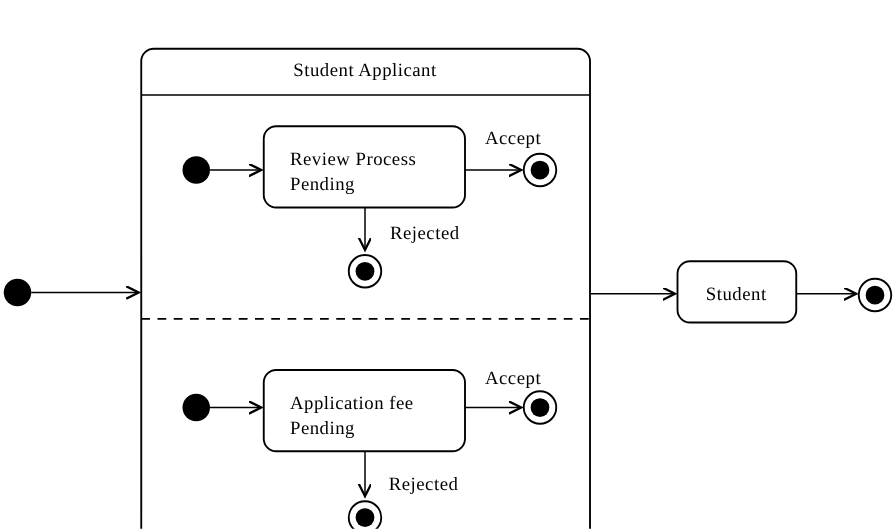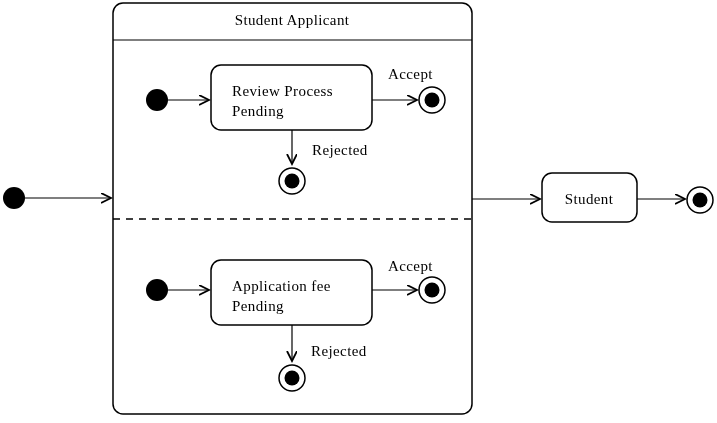--- a/index.html
+++ b/index.html
@@ -8,20 +8,21 @@
     background: #ffffff;
     width: 717px;
     height: 423px;
     overflow: hidden;
   }
   #canvas {
     position: relative;
     width: 717px;
     height: 367px;
     background: #ffffff;
+    margin-top: 36px;
   }
   svg {
     display: block;
     font-family: "Liberation Serif", "DejaVu Serif", serif;
     font-size: 15px;
     letter-spacing: 0.4px;
     fill: #000000;
   }
   .edge { fill: none; stroke-width: 1.2px; }
   .shape { stroke-width: 1.5px; }

